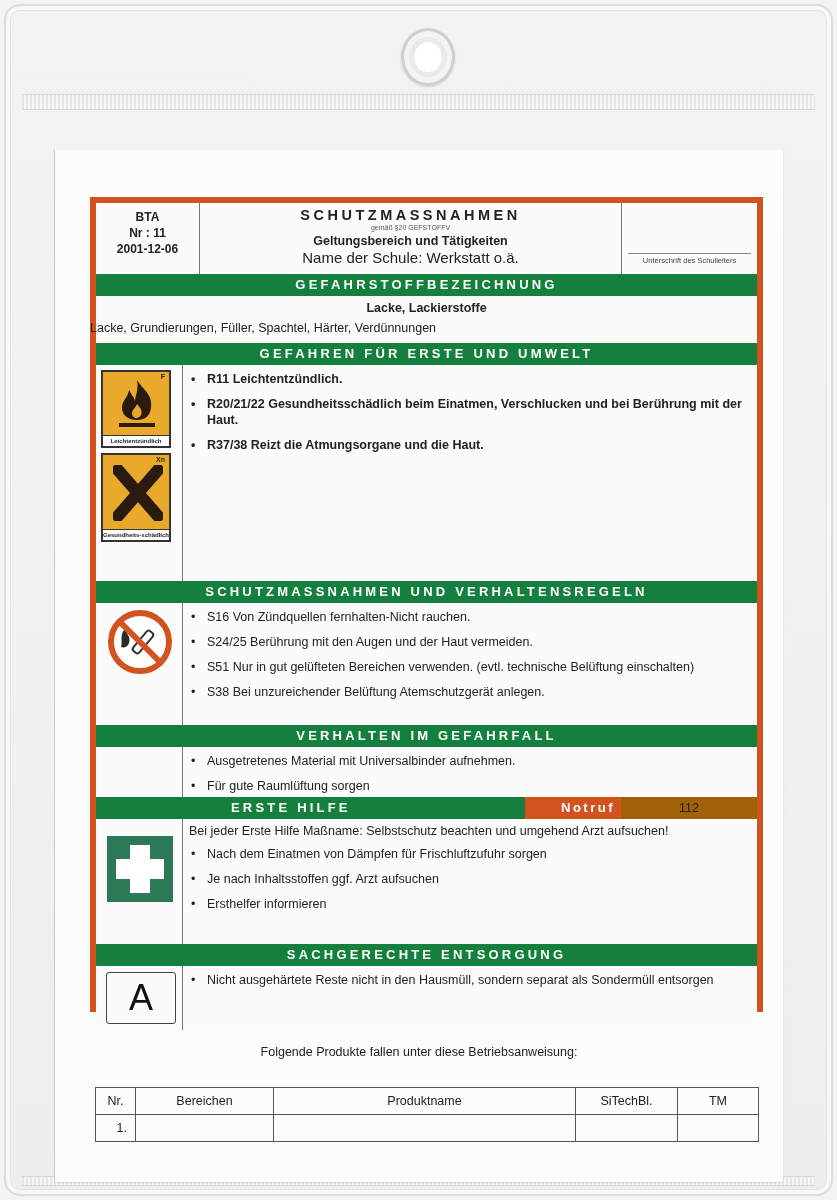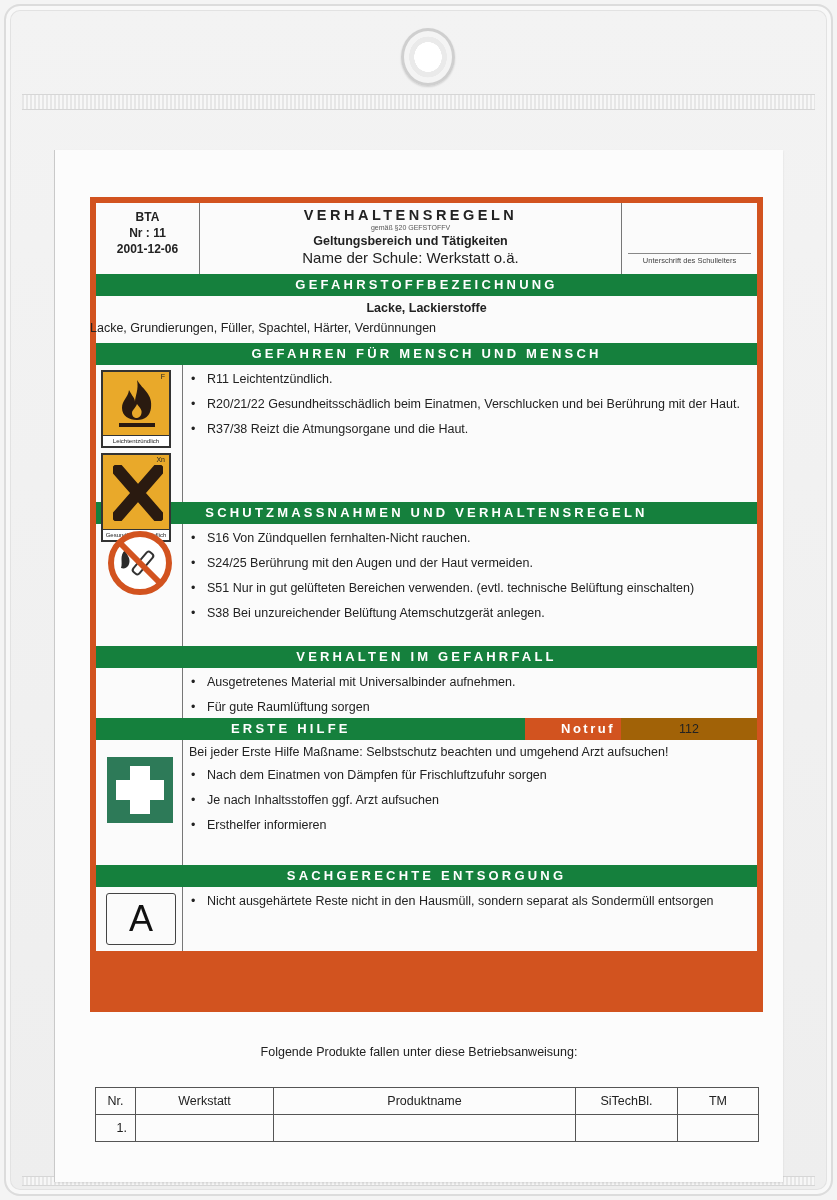--- a/index.html
+++ b/index.html
@@ -59,21 +59,21 @@
   .substance { height: 47px; text-align: center; }
   .substance .name { font-weight: bold; font-size: 12.5px; padding-top: 5px; }
   .substance .desc { font-size: 12.5px; text-align: left; margin-top: 6px; margin-left: -6px; }
 
   .icon-col { width: 87px; border-right: 1.5px solid #777; position: relative; flex-shrink: 0; }
   .text-col { flex: 1; padding: 6px 8px 0 6px; font-size: 12.5px; line-height: 16px; }
   ul.bullets { list-style: none; }
   ul.bullets li { position: relative; padding-left: 18px; margin-bottom: 9px; }
   ul.bullets li::before { content: "•"; position: absolute; left: 2px; top: 0; }
 
-  .hazards { height: 137px; }
+  .hazards { height: 216px; font-weight: bold; }
   .protect { height: 122px; }
   .emergency { height: 50px; }
   .firstaid { height: 125px; }
   .disposal { height: 64px; }
 
   
   .pict { position: absolute; left: 5px; width: 70px; background: #e9a92a; border: 2px solid #333; }
   .pict.flam { top: 5px; height: 78px; }
   .pict.harm { top: 88px; height: 89px; }
   .pict .letter { position: absolute; right: 4px; top: 1px; font-size: 7px; color: #222; }
@@ -112,38 +112,38 @@
 <div class="paper">
   <div class="frame">
 
     <div class="row hdr">
       <div class="left">
         <div>BTA</div>
         <div>Nr : 11</div>
         <div>2001-12-06</div>
       </div>
       <div class="mid">
-        <div class="title">VERHALTENSREGELN</div>
+        <div class="title">SCHUTZMASSNAHMEN</div>
         <div class="sub">gemäß §20 GEFSTOFFV</div>
         <div class="scope">Geltungsbereich und Tätigkeiten</div>
         <div class="school">Name der Schule: Werkstatt o.ä.</div>
       </div>
       <div class="right">
         <div class="sig-line"></div>
         <div class="sig-label">Unterschrift des Schulleiters</div>
       </div>
     </div>
 
     <div class="band">GEFAHRSTOFFBEZEICHNUNG</div>
     <div class="row substance" style="display:block;">
       <div class="name">Lacke, Lackierstoffe</div>
       <div class="desc">Lacke, Grundierungen, Füller, Spachtel, Härter, Verdünnungen</div>
     </div>
 
-    <div class="band">GEFAHREN FÜR MENSCH UND MENSCH</div>
+    <div class="band">GEFAHREN FÜR ERSTE UND UMWELT</div>
     <div class="row hazards">
       <div class="icon-col">
         <div class="pict flam">
           <span class="letter">F</span>
           <svg width="48" height="52" viewBox="0 0 48 52">
             <path d="M24 2 C30 12 40 16 38 30 C37 38 32 42 24 42 C16 42 9 38 9 30 C9 22 15 20 16 12 C19 18 22 20 22 24 C22 18 26 12 24 2 Z" fill="#2a1a10"></path>
             <path d="M24 26 C27 30 30 32 28 37 C27 39 25 40 24 40 C21 40 19 38 19 35 C19 32 22 31 24 26 Z" fill="#e9a92a"></path>
             <rect x="6" y="45" width="36" height="4" fill="#2a1a10"></rect>
           </svg>
           <div class="lbl">Leichtentzündlich</div>
@@ -226,21 +226,21 @@
         </ul>
       </div>
     </div>
   </div>
 
   <div class="products-title">Folgende Produkte fallen unter diese Betriebsanweisung:</div>
   <table class="products">
     <tbody>
         <tr>
       <th style="width:40px">Nr.</th>
-      <th style="width:138px">Werkstatt</th>
+      <th style="width:138px">Bereichen</th>
       <th style="width:302px">Produktname</th>
       <th style="width:102px">SiTechBl.</th>
       <th>TM</th>
     </tr>
     <tr>
       <td class="nr">1.</td>
       <td></td>
       <td></td>
       <td></td>
       <td></td>

